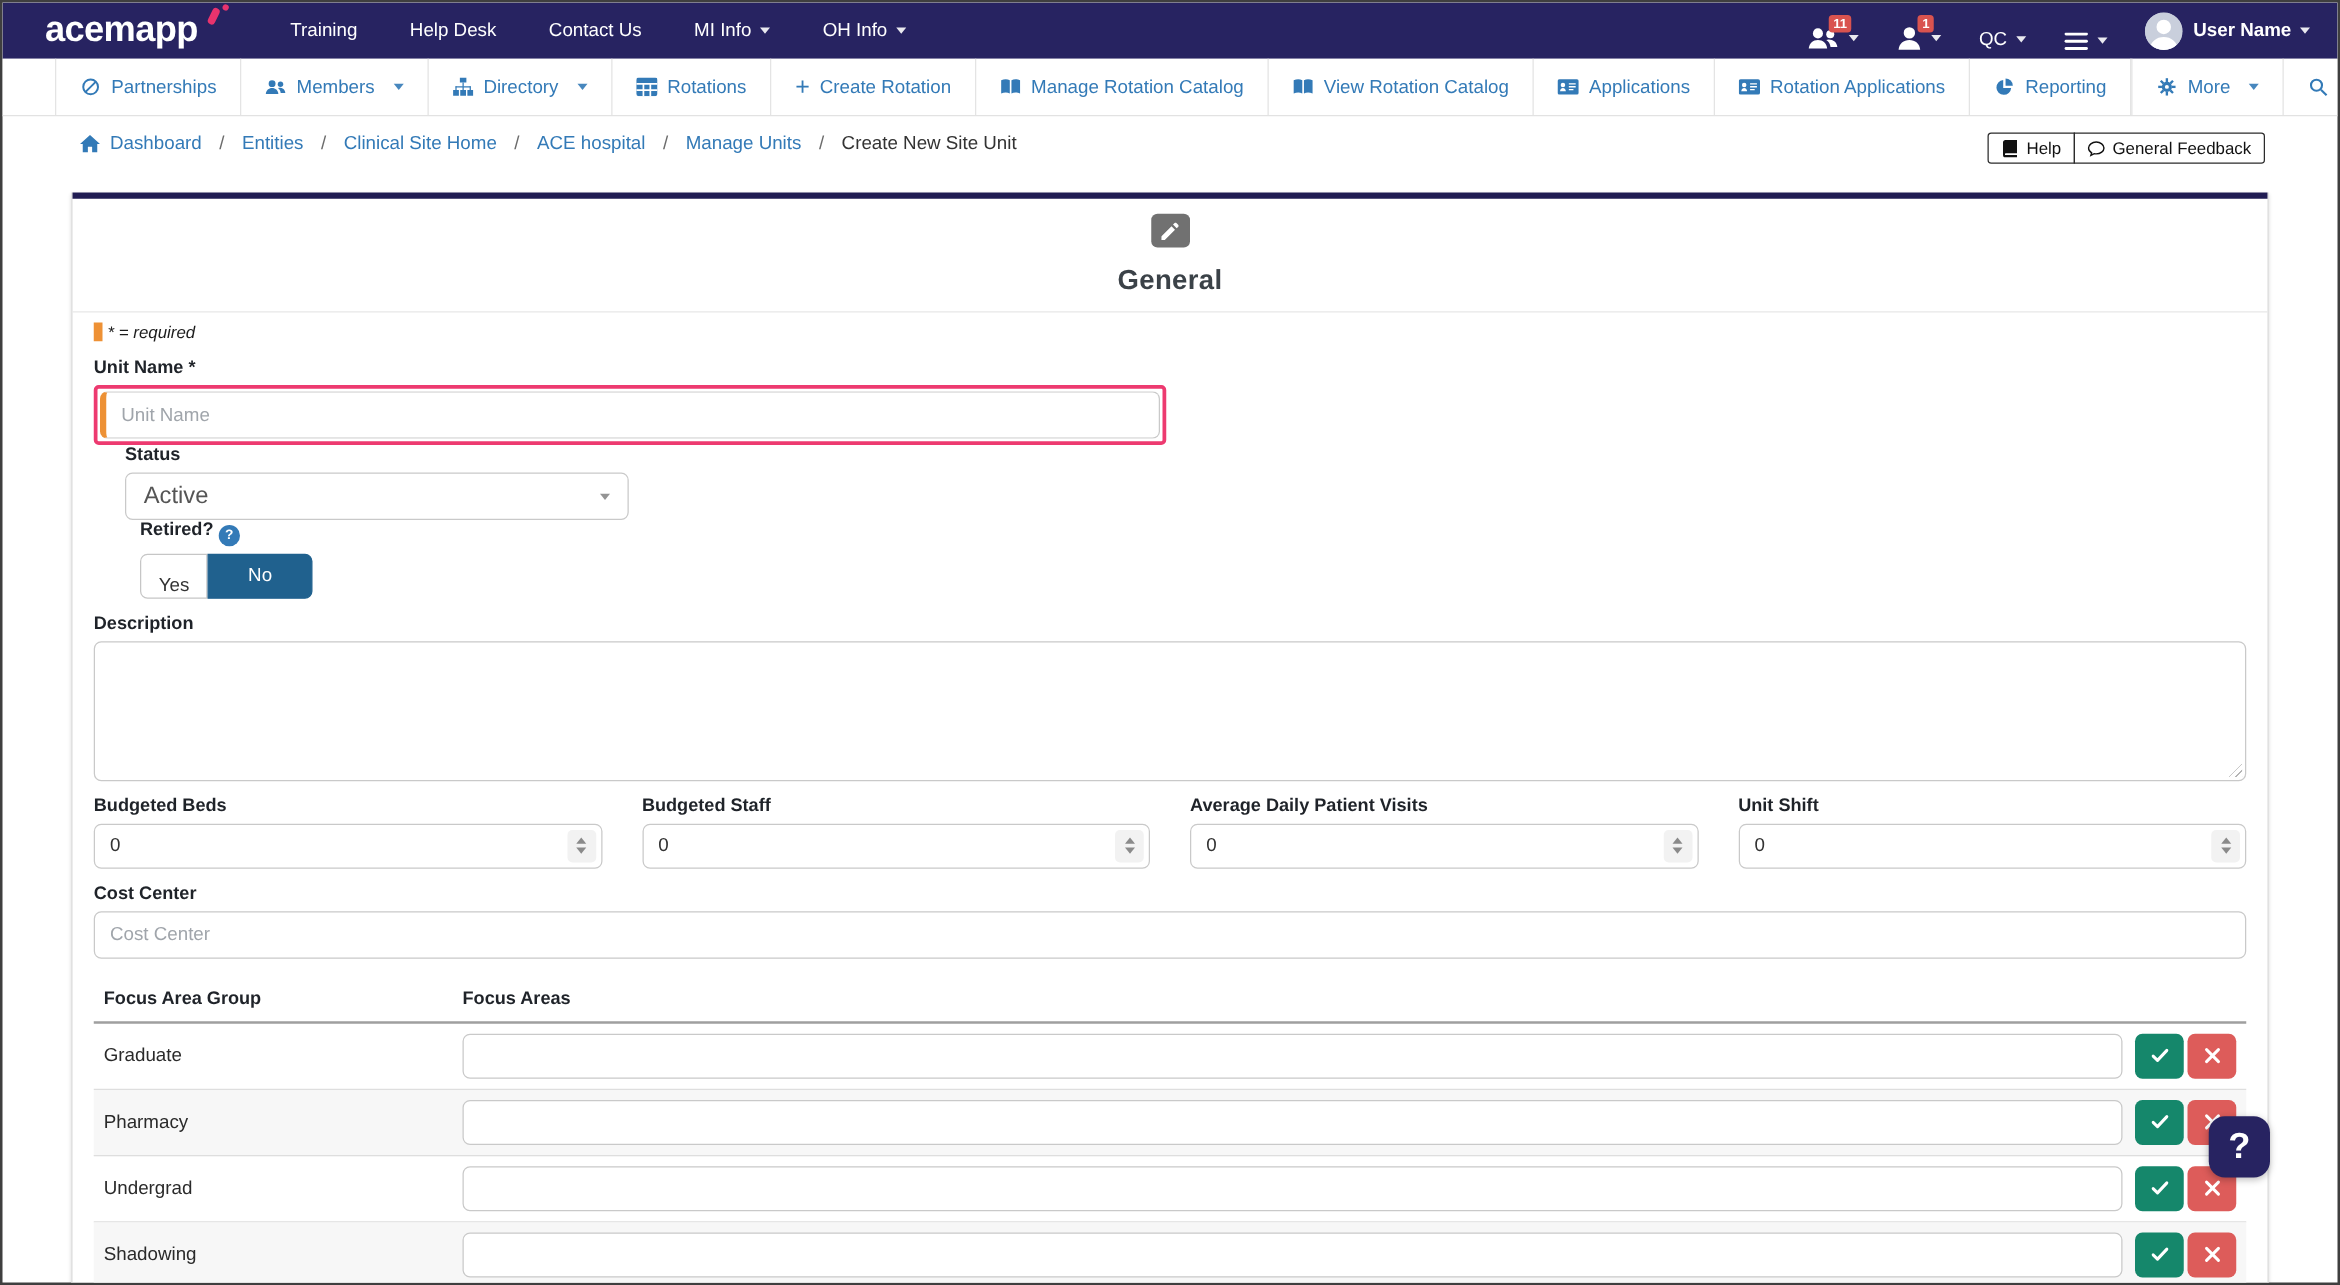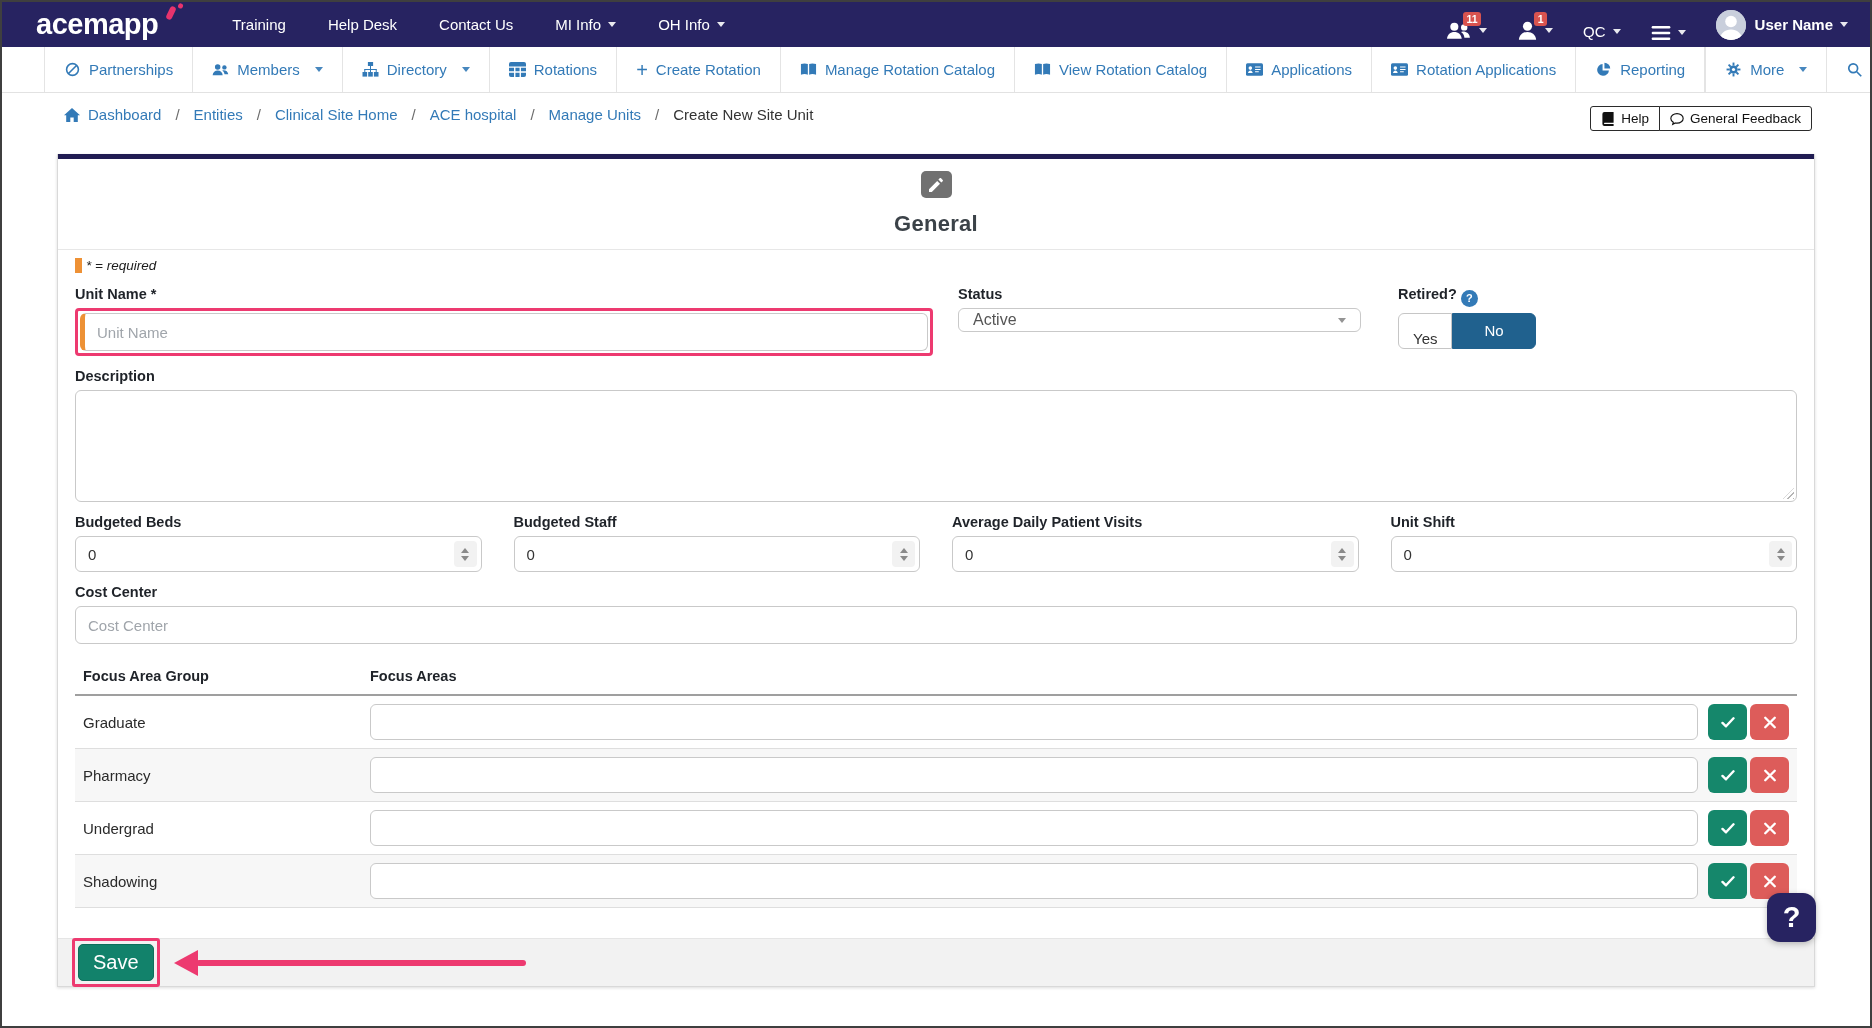--- a/index.html
+++ b/index.html
@@ -83,27 +83,27 @@
   .req-note { text-align:left; font-size:13.5px; color:#1c1c1c; height:20px; margin-bottom:8px; }
   .req-mark { display:inline-block; width:7px; height:15px; background:#ee9135;
               margin-right:4px; vertical-align:-3px; }
   .req-text { font-style:italic; }
 
   .flabel { display:block; font-weight:bold; font-size:14.5px; color:#1f2329; margin-bottom:6px; }
   .inp { height:38px; border:1px solid #c9c9c9; border-radius:6px; padding:0 12px; font-size:15px;
          color:#333; width:100%; font-family:"Liberation Sans",sans-serif; background:#fff; }
   .inp::placeholder { color:#a0a5ab; }
 
-  .row1 { display:flex; margin-bottom:12px; }
+  .row1 { display:flex; margin-bottom:12px;flex-direction:column; }
   .unit-col { width:858px; }
   .annot-box { border:3px solid #ed3a70; border-radius:4px; padding:2px; }
   .unit-input { border-left:5px solid #ed9135; }
   .status-col { width:403px; margin-left:25px; }
-  .select { height:24px; border:1px solid #c9c9c9; border-radius:6px; display:flex; align-items:center;
-            justify-content:space-between; padding:0 14px; font-size:16px; color:#555; cursor:pointer; }
+  .select { height:38px; border:1px solid #c9c9c9; border-radius:6px; display:flex; align-items:center;
+            justify-content:space-between; padding:0 14px; font-size:19px; color:#555; cursor:pointer; }
   .sel-caret { color:#888; margin-left:0; }
   .retired-col { margin-left:37px; }
   .q-circle { display:inline-flex; align-items:center; justify-content:center; width:17px; height:17px;
               border-radius:50%; background:#337ab7; color:#fff; font-size:11px; font-weight:bold;
               vertical-align:-3px; margin-left:4px; cursor:pointer; }
   .toggle { display:flex; }
   .tg-yes { height:36px; padding:16px 14px; background:#fff; border:1px solid #c6c6c6;
             border-radius:6px 0 0 6px; font-size:15px; color:#333; cursor:pointer;
             font-family:"Liberation Sans",sans-serif; }
   .tg-no { height:36px; padding:0 31px; background:#20618e; border:1px solid #20618e;

